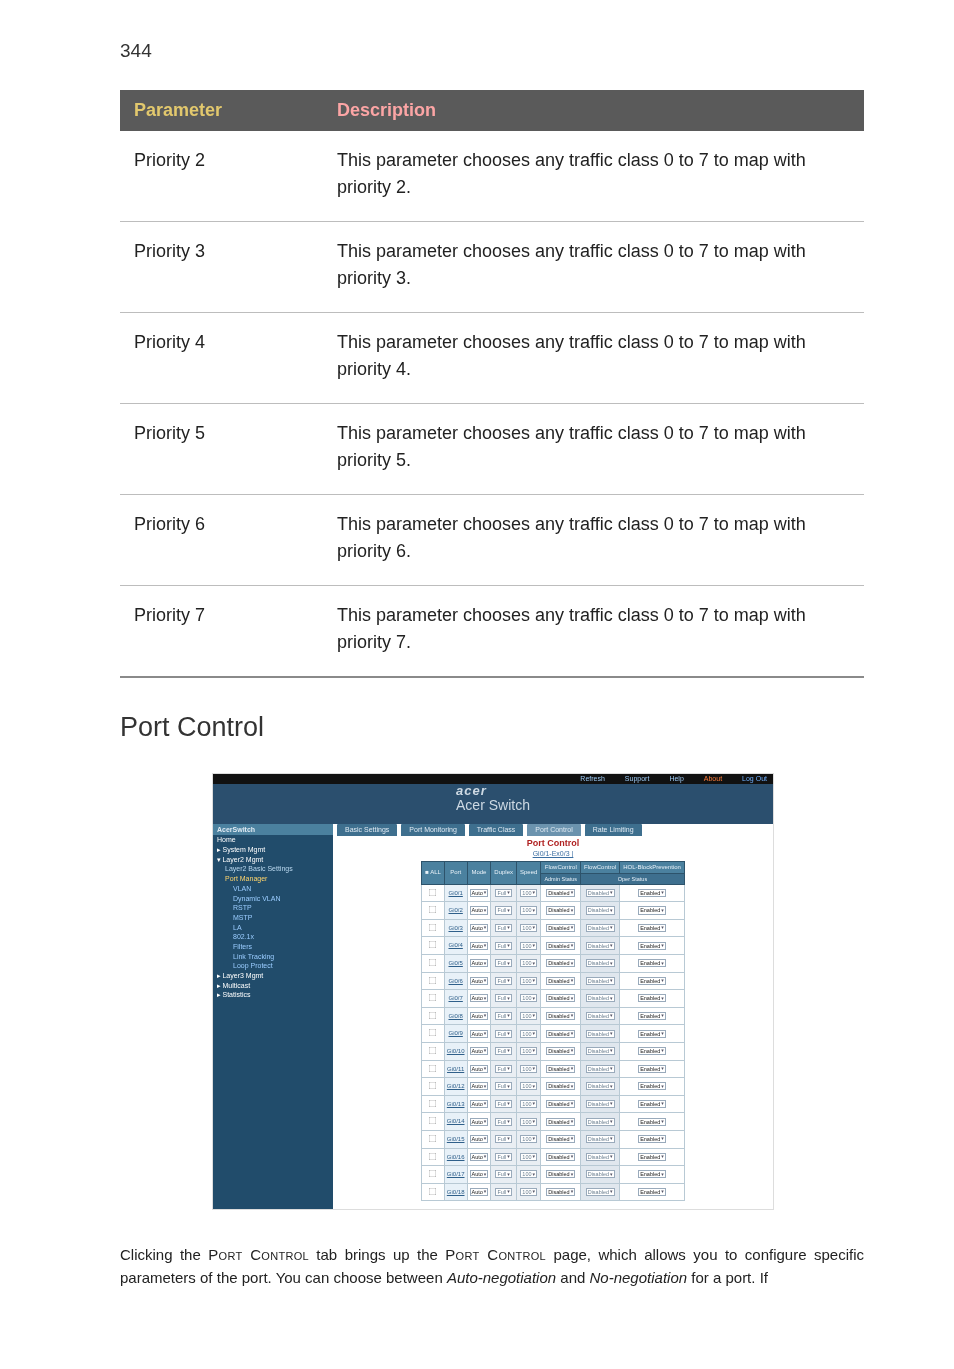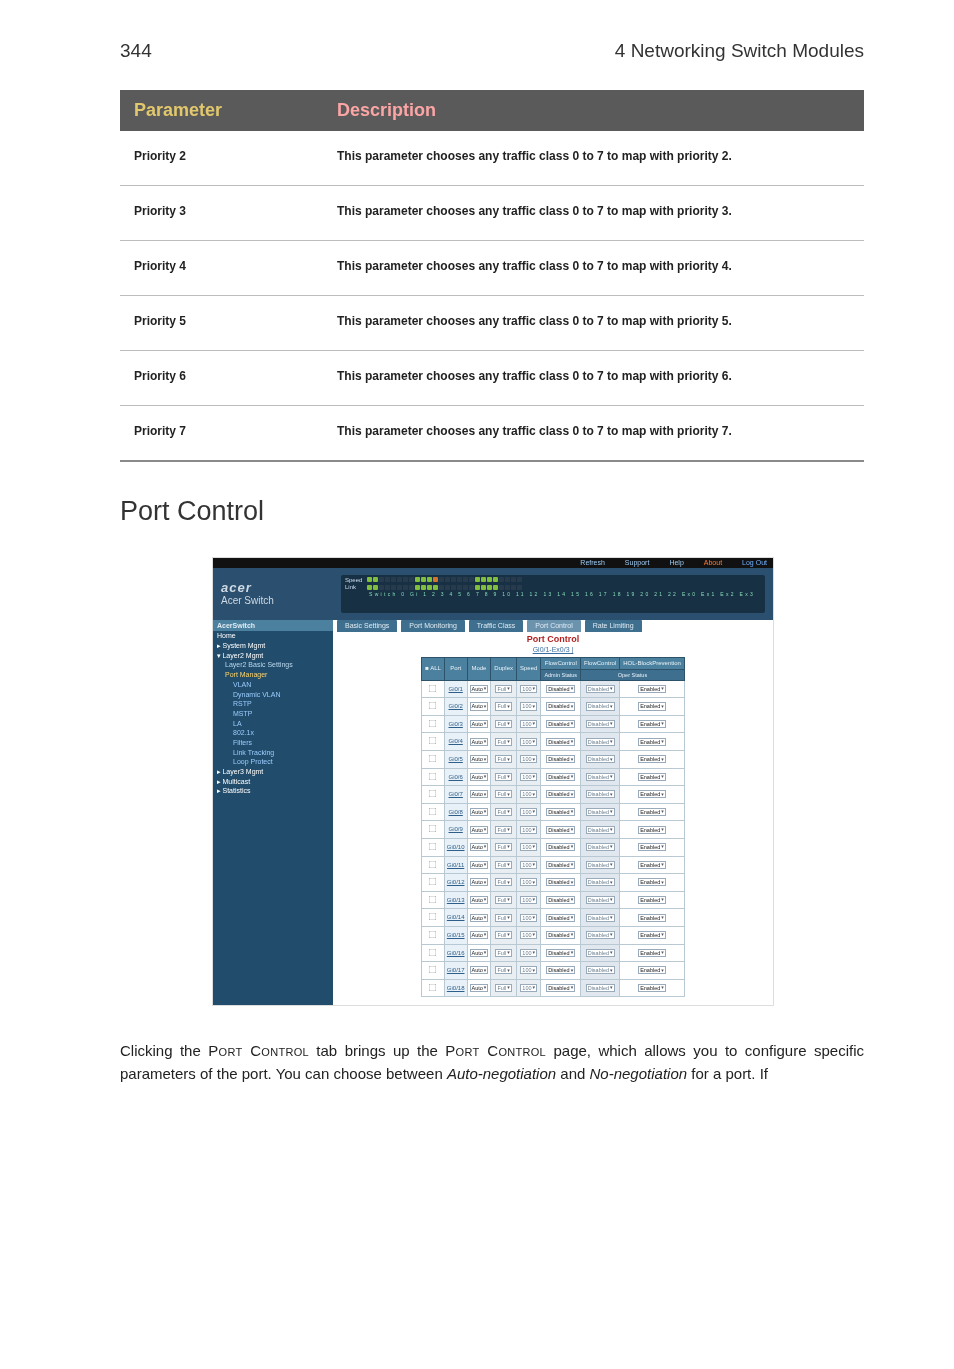--- a/index.html
+++ b/index.html
@@ -39,24 +39,23 @@
     text-align: left;
     font-weight: 600;
     padding: 10px 14px;
     font-size: 18px;
     border: none;
   }
   table.param thead th.desc { color: #fca5a5; }
   table.param tbody td {
     padding: 16px 14px 20px 14px;
     vertical-align: top;
-    font-size: 12px;
+    font-size: 18px;
     line-height: 1.5;
     border-bottom: 1px solid #bdbdbd;
-    font-weight: bold;
   }
   table.param tbody tr:last-child td { border-bottom: 2px solid #8a8a8a; }
   table.param td.name-col { width: 175px; }
 
   h2.section {
     font-size: 27px;
     font-weight: 400;
     color: #333;
     margin: 20px 0 30px 0;
   }
@@ -80,33 +79,34 @@
     padding: 1px 6px;
     display: flex;
     gap: 20px;
     justify-content: flex-end;
     font-size: 7px;
   }
   .shot-topbar .lnk:nth-child(4){ color:#ff7d3a; }
   .shot-topbar .lnk:nth-child(5){ color:#6fb0ff; }
   .shot-brandrow {
     background: #2b4f6e;
-    height: 52px;
+    height: 40px;
     display: flex;
     align-items: center;
     padding: 0 8px;
     position: relative;
     overflow: hidden;
+    flex-direction: column;
   }
   .shot-brandrow .brand {
     flex: 0 0 120px;
     color: #d8d8d8;
   }
   .shot-brandrow .brand .logo { font-size: 13px; letter-spacing: 1px; font-style: italic; font-weight: 600; color:#cdd9e3; }
-  .shot-brandrow .brand .sub { font-size: 10px; color:#cdd9e3; }
+  .shot-brandrow .brand .sub { font-size: 14px; color:#cdd9e3; }
   .shot-brandrow .panel {
     flex: 1;
     background: #183044;
     height: 34px;
     border-radius: 2px;
     padding: 2px 4px;
     color: #bcd;
     display:flex;
     flex-direction:column;
     gap:1px;
@@ -212,21 +212,20 @@
   p.body-para .sc { font-variant: small-caps; letter-spacing: .3px; }
   p.body-para em { font-style: italic; }
 </style>
 </head>
 <body>
 
 <div class="page">
 
   <div class="page-header">
     <span class="num">344</span>
-    <span class="title">4 Networking Switch Modules</span>
   </div>
 
   <table class="param">
     <thead>
       <tr>
         <th>Parameter</th>
         <th class="desc">Description</th>
       </tr>
     </thead>
     <tbody id="param-tbody">

